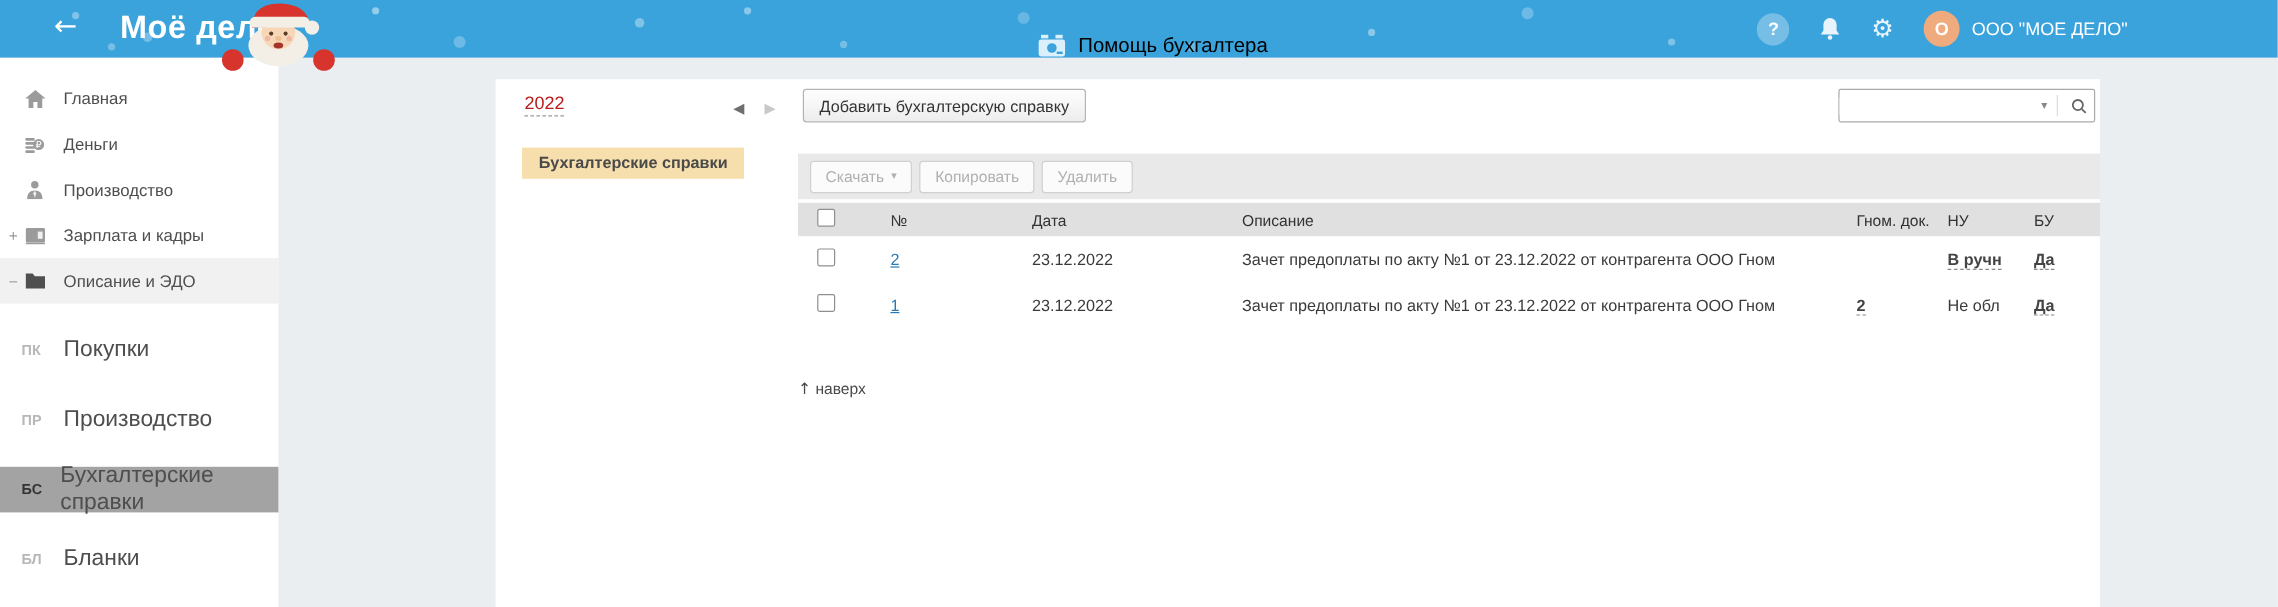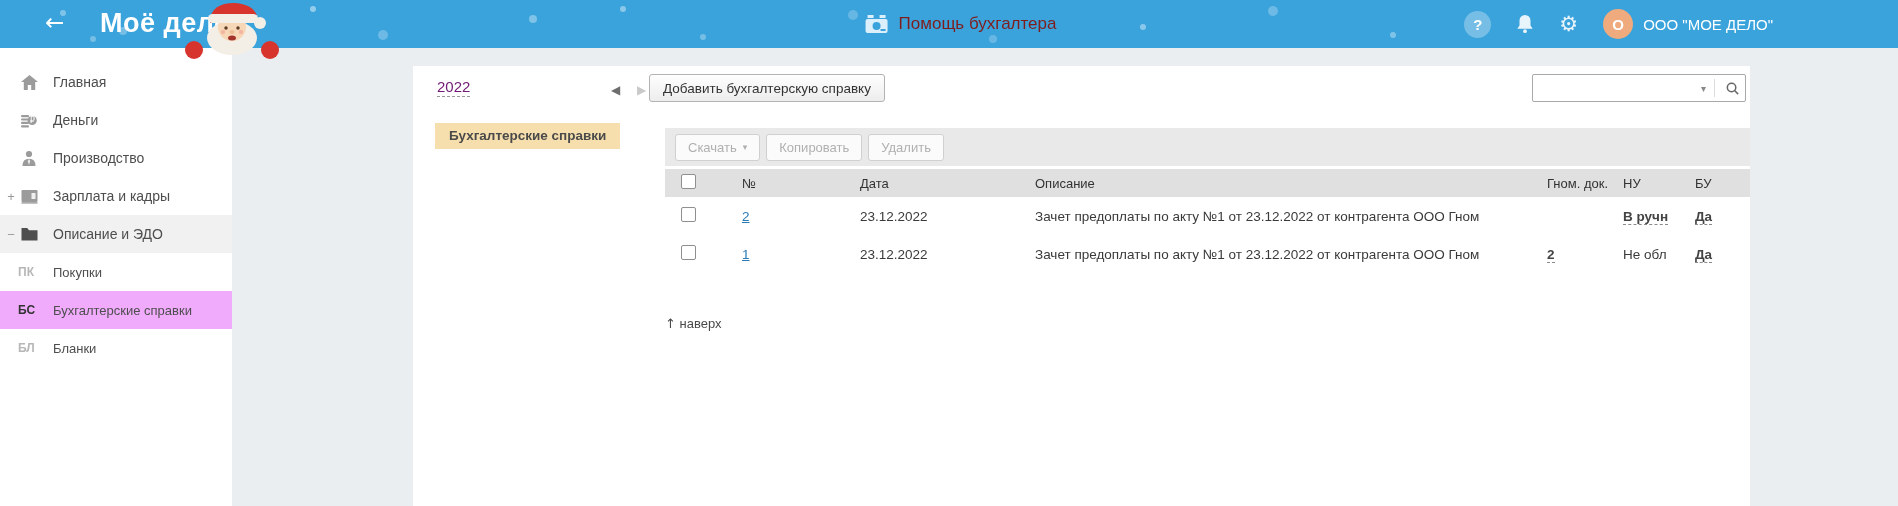--- a/index.html
+++ b/index.html
@@ -16,54 +16,54 @@
       320px 22px 0 2px rgba(255,255,255,.25), 470px 6px 0 1px rgba(255,255,255,.35),
       640px 24px 0 0 rgba(255,255,255,.30), 790px 2px 0 2px rgba(255,255,255,.22),
       1080px 14px 0 0 rgba(255,255,255,.40), 1210px -2px 0 2px rgba(255,255,255,.25),
       1330px 22px 0 0 rgba(255,255,255,.35), 30px 26px 0 0 rgba(255,255,255,.30),
       560px -4px 0 0 rgba(255,255,255,.40), 930px 26px 0 1px rgba(255,255,255,.22); }
   .back-arrow { position:absolute; left:45px; top:9px; font-size:23px; color:#fff; cursor:pointer; }
   .logo { position:absolute; left:100px; top:8px; font-size:27px; font-weight:bold;
     color:#fff; letter-spacing:.5px; }
   .santa { position:absolute; left:180px; top:0; width:104px; height:60px; z-index:6; }
   .hdr-center { position:absolute; left:50%; top:0; transform:translateX(-44%); height:48px;
-    display:flex; align-items:center; gap:10px; color:#7f1d1d; font-size:17px; cursor:pointer; }
+    display:flex; align-items:flex-end; gap:10px; color:#000000; font-size:17px; cursor:pointer; }
   .hdr-right { position:absolute; right:125px; top:0; height:48px; display:flex;
     align-items:center; gap:25px; }
   .help-circle { width:27px; height:27px; border-radius:50%; background:rgba(255,255,255,.30);
     color:#fff; font-weight:bold; font-size:15px; display:flex; align-items:center;
     justify-content:center; cursor:pointer; }
   .gear { font-size:21px; color:#e8f4fb; cursor:pointer; line-height:1; }
   .org { display:flex; align-items:center; gap:10px; cursor:pointer; }
   .avatar { width:30px; height:30px; border-radius:50%; background:#efab7d; color:#fff;
     font-weight:bold; font-size:15px; display:flex; align-items:center; justify-content:center; }
   .org-name { color:#fff; font-size:15px; }
 
   
   .sidebar { position:absolute; left:0; top:48px; width:232px; height:458px; background:#fff;
     padding-top:15px; z-index:1; }
   .side-item { height:38px; display:flex; align-items:center; cursor:pointer; }
   .side-item.active { background:#f1f1f1; }
   .expander { width:14px; margin-left:4px; text-align:center; color:#9a9a9a; font-size:13px; }
   .side-icon { width:20px; margin-left:1px; display:flex; justify-content:center; }
   .side-label { margin-left:14px; color:#4e4e4e; font-size:14px; }
-  .side-sub { height:38px; display:flex; align-items:center; cursor:pointer; }
-  .side-sub.active { background:#f0abfc; }
+  .side-sub { height:38px; display:flex; align-items:center; cursor:pointer;margin-top:20px; }
+  .side-sub.active { background:#a3a3a3; }
   .sub-code { width:26px; margin-left:18px; font-size:12px; font-weight:bold; color:#b7b7b7; }
   .side-sub.active .sub-code { color:#333; }
-  .sub-label { margin-left:9px; color:#4e4e4e; font-size:13px; }
+  .sub-label { margin-left:9px; color:#4e4e4e; font-size:19px; }
 
   
   .card { position:absolute; left:413px; top:66px; width:1337px; bottom:0; background:#fff; }
-  .year-link { position:absolute; left:24px; top:12px; font-size:15px; color:#701a75;
+  .year-link { position:absolute; left:24px; top:12px; font-size:15px; color:#b91c1c;
     border-bottom:1px dashed #999; cursor:pointer; line-height:1.2; }
   .nav-arrow { position:absolute; top:17px; font-size:12px; cursor:pointer; }
   .nav-prev { left:198px; color:#6e6e6e; }
   .nav-next { left:224px; color:#c9c9c9; }
-  .add-btn { position:absolute; left:236px; top:8px; height:28px; padding:0 13px;
+  .add-btn { position:absolute; left:256px; top:8px; height:28px; padding:0 13px;
     background:linear-gradient(#fefefe,#ededed); border:1px solid #b3b3b3; border-radius:3px;
     font-size:13.5px; color:#333; cursor:pointer; font-family:"Liberation Sans",sans-serif;text-align:right; }
   .search { position:absolute; left:1119px; top:8px; width:214px; height:28px; background:#fff;
     border:1px solid #a9a9a9; border-radius:2px; display:flex; align-items:center; }
   .search input { flex:1; min-width:0; border:none; outline:none; font-size:13px; padding:0 8px;
     font-family:"Liberation Sans",sans-serif; }
   .search .caret { color:#888; font-size:10px; cursor:pointer; padding:0 4px; }
   .search .divider { width:1px; height:18px; background:#ddd; margin:0 4px; }
   .search .mag { width:26px; display:flex; justify-content:center; cursor:pointer; }
   .section-label { position:absolute; left:22px; top:57px; height:26px; line-height:26px;
@@ -201,20 +201,24 @@
           <path d="M0.5 1 H6.2 L8 3.2 H16.5 V13.5 H0.5 Z" fill="#4f4f4f"></path>
         </svg>
     </span>
     <span class="side-label">Описание и ЭДО</span>
   </div>
 
   <div class="side-sub">
     <span class="sub-code">ПК</span>
     <span class="sub-label">Покупки</span>
   </div>
+  <div class="side-sub">
+    <span class="sub-code">ПР</span>
+    <span class="sub-label">Производство</span>
+  </div>
   <div class="side-sub active">
     <span class="sub-code">БС</span>
     <span class="sub-label">Бухгалтерские справки</span>
   </div>
   <div class="side-sub">
     <span class="sub-code">БЛ</span>
     <span class="sub-label">Бланки</span>
   </div>
 </div>
 

